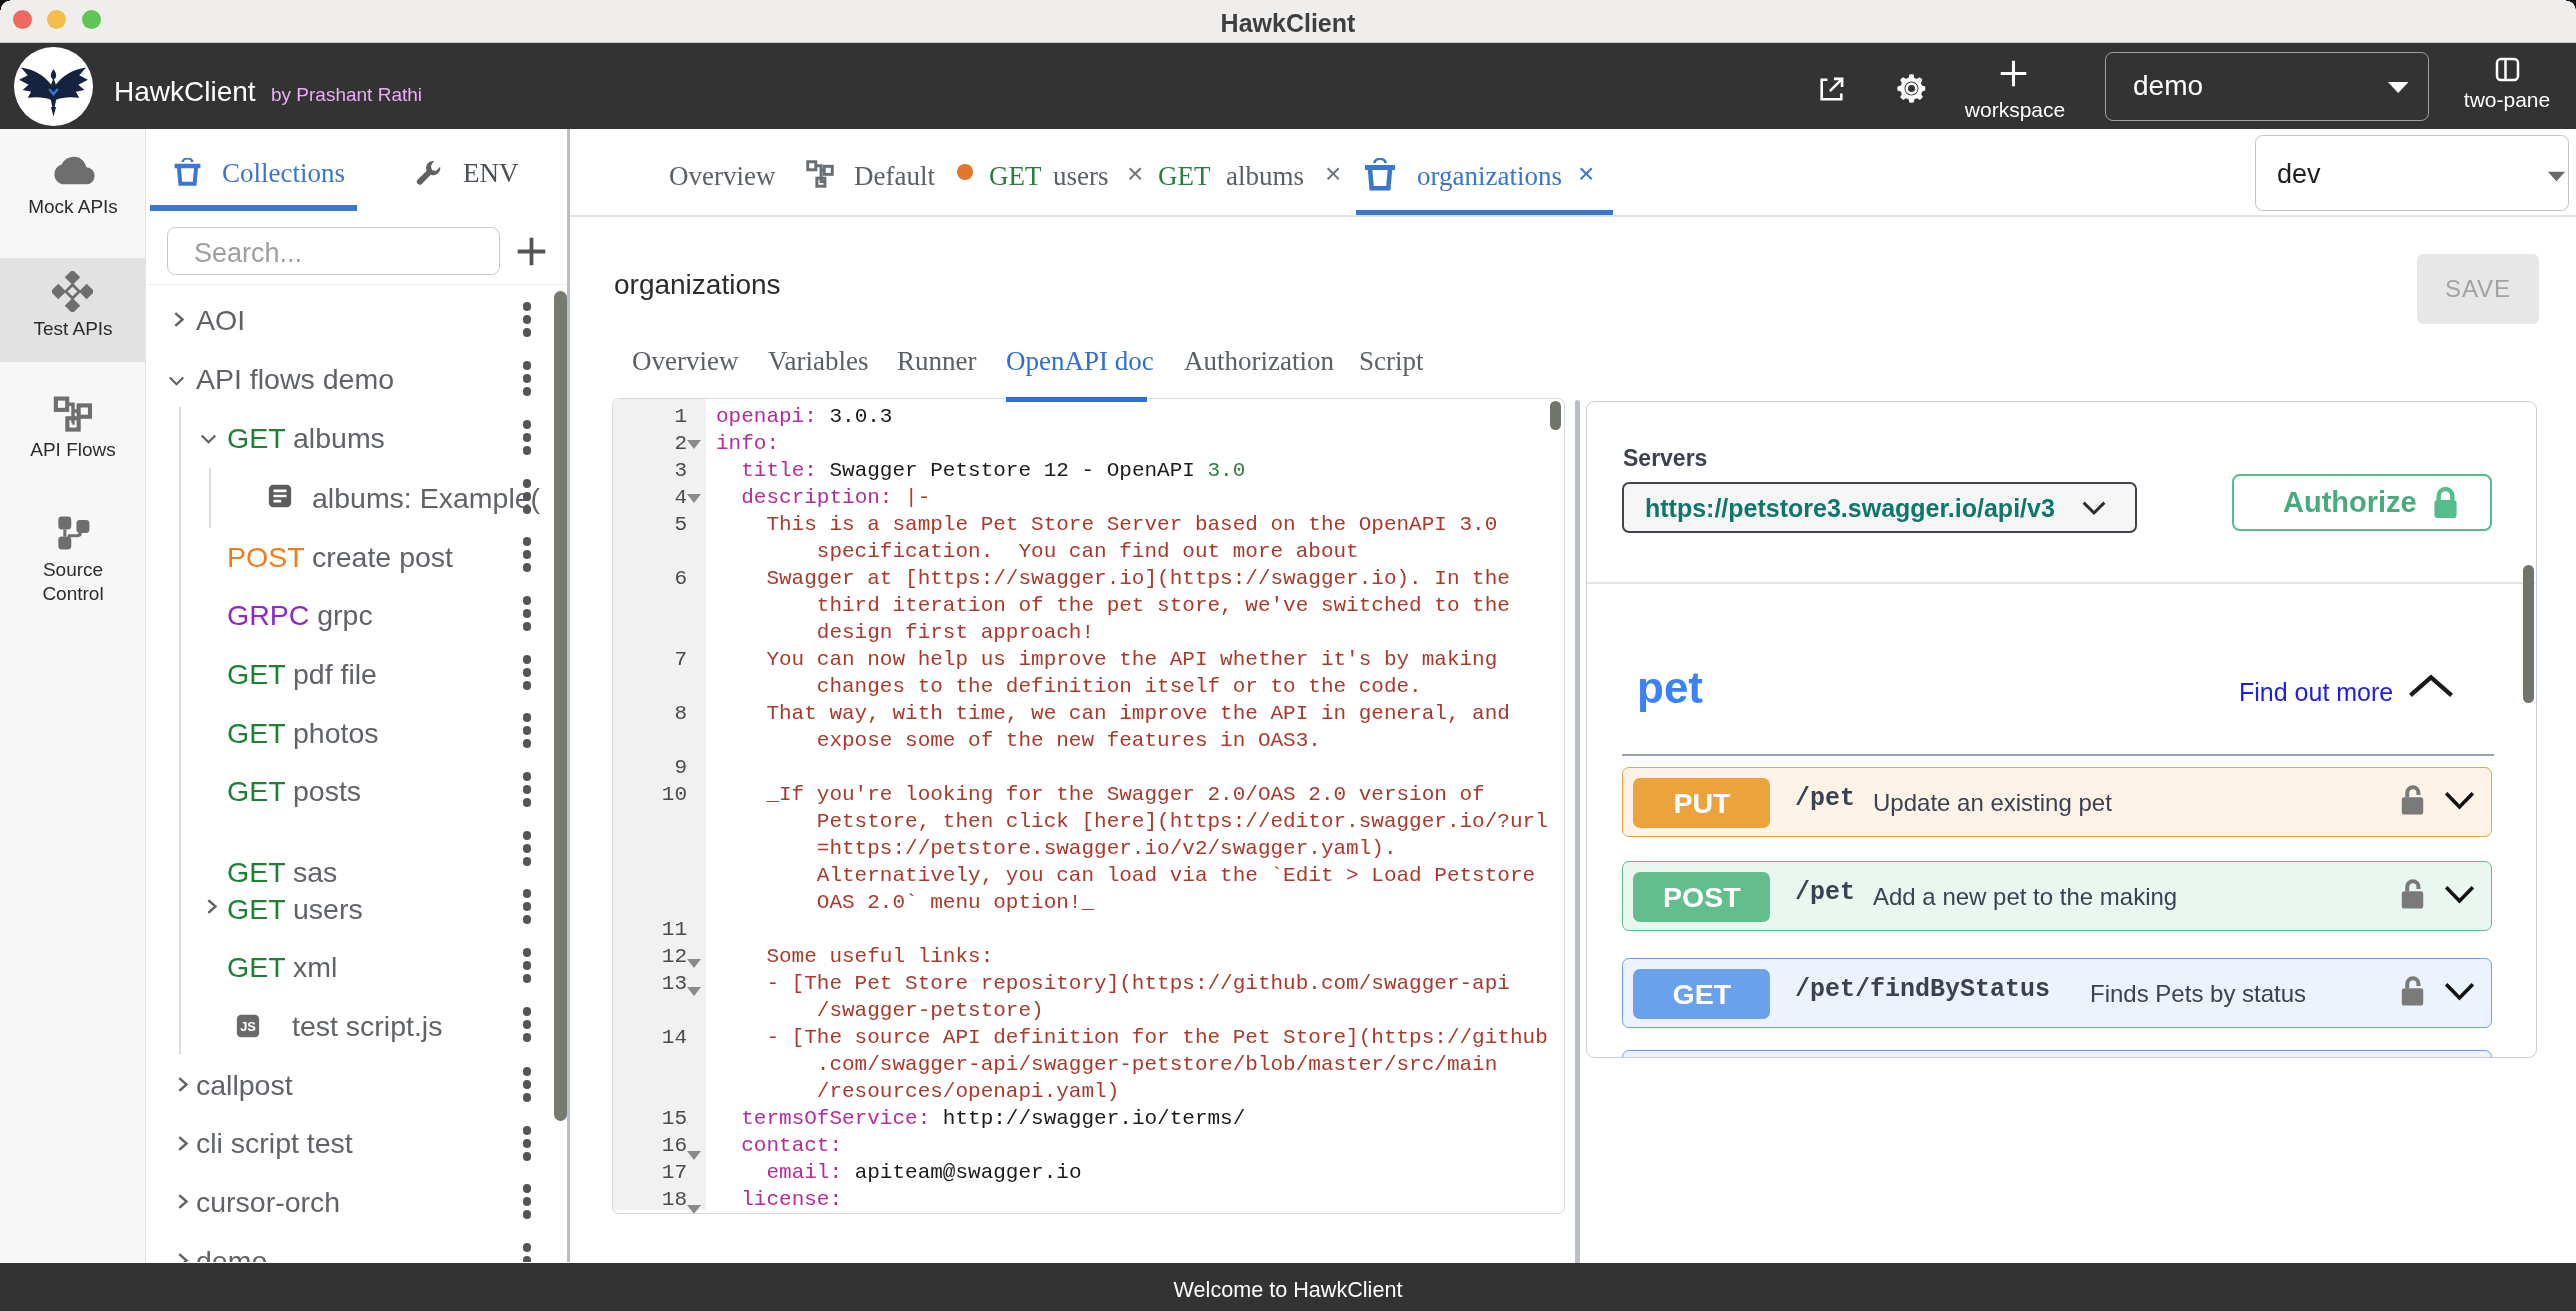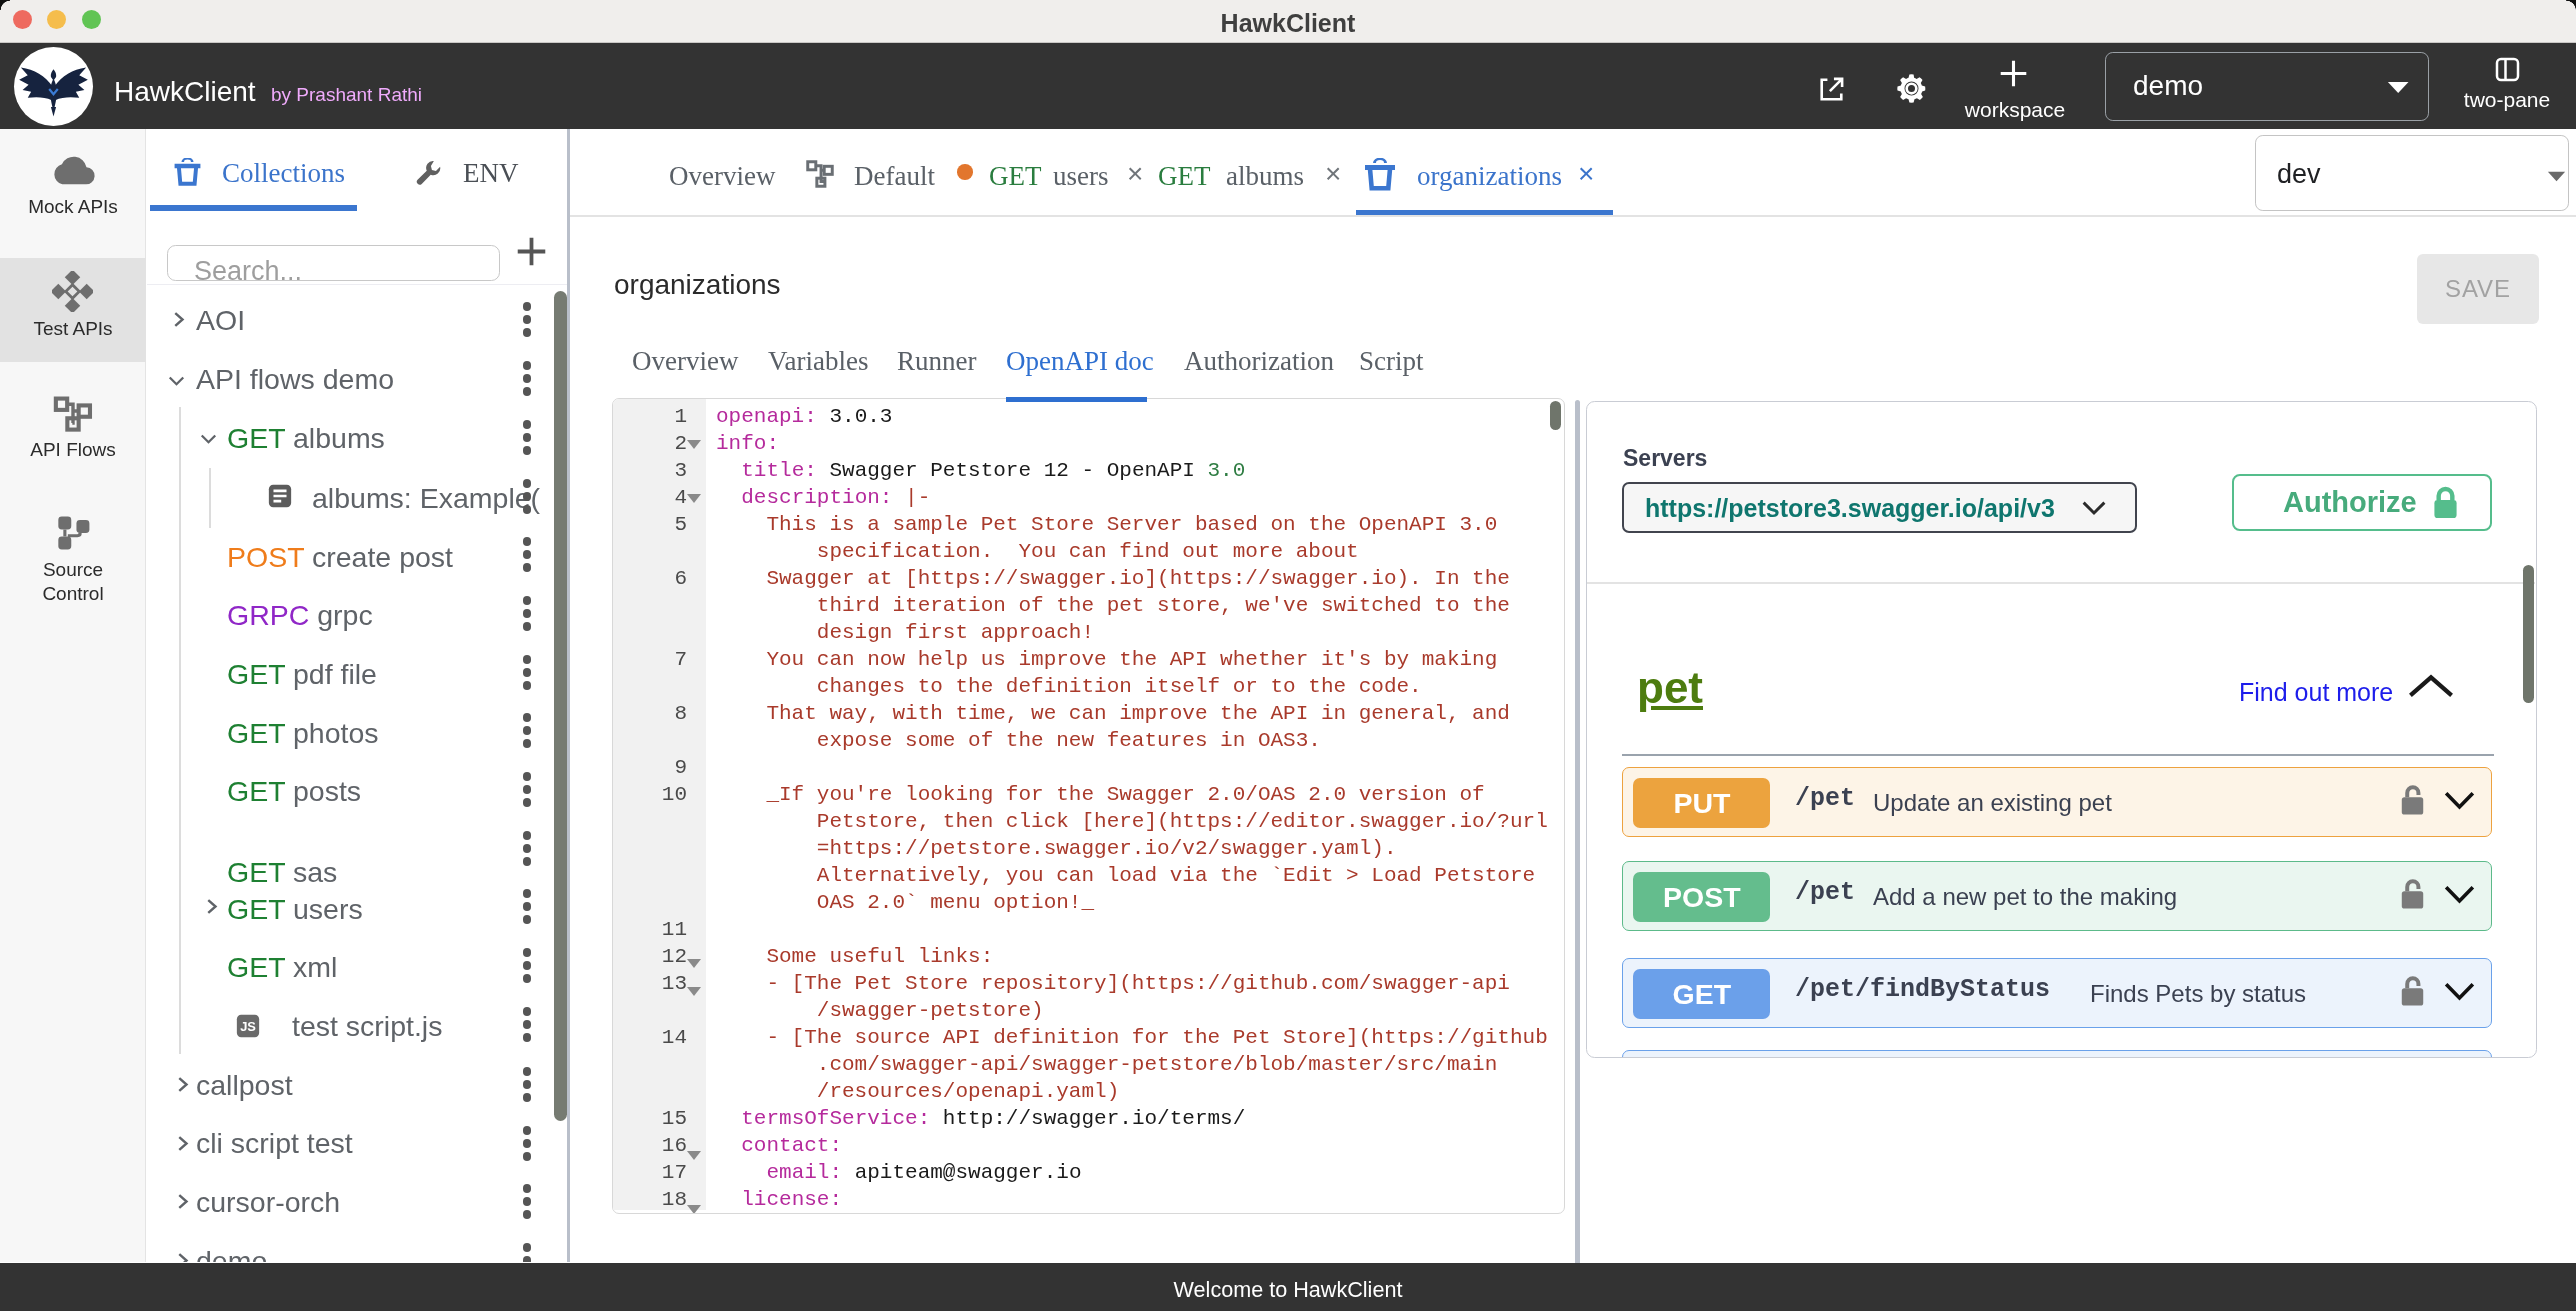--- a/index.html
+++ b/index.html
@@ -24,21 +24,21 @@
   #bottombar .t { position:absolute; top:14px; width:100%; text-align:center; font-size:21.6px; color:#fff; }
 
   
   #rail { left:0; top:129px; width:146px; height:1133px; background:#f7f7f7; border-right:0.9px solid #e4e4e4; }
   #rail .sel { position:absolute; left:0; top:129px; width:146px; height:104px; background:#e2e2e2; }
   #rail .lbl { position:absolute; width:146px; text-align:center; font-size:19px; color:#2b2b2b; }
 
   
   #sidebar { left:147px; top:129px; width:423px; height:1133px; background:#fff; overflow:hidden; }
   .sb-underline { position:absolute; left:2.6px; top:76px; width:207px; height:6px; background:#3b76cf; }
-  #search { position:absolute; left:20px; top:116px; width:333px; height:36px; border:1.7px solid #c8c8c8; border-radius:8.6px; }
+  #search { position:absolute; left:20px; top:98px; width:333px; height:48px; border:1.7px solid #c8c8c8; border-radius:8.6px; }
   #search span { position:absolute; left:26px; top:9.5px; font-size:27px; color:#9e9e9e; }
   .treetext { font-size:28.5px; color:#5f6368; white-space:nowrap; }
   .kebab { position:absolute; left:375px; width:10.4px; height:35px; }
   .kebab i { position:absolute; left:0.9px; width:8.6px; height:8.6px; border-radius:50%; background:#555; }
   .chev { position:absolute; width:21px; height:21px; }
 
   
   #main { left:570px; top:129px; width:2006px; height:1133px; background:#fff; }
   .vdivider { position:absolute; background:#b9bfca; border-radius:2.6px; }
   #tabline { position:absolute; left:0px; top:86px; width:2006px; height:1.7px; background:#e3e3e3; }
@@ -480,21 +480,21 @@
     </div>
     <div class="abs" style="left:645px; top:72px; width:260px; height:57px; border:2.6px solid #55bd8c; border-radius:7.8px;">
       <span style="position:absolute; left:49px; top:10.4px; font-size:29px; font-weight:700; color:#47ab7c;">Authorize</span>
       <svg style="position:absolute; left:197px; top:9.5px;" width="29" height="35" viewBox="0 0 17 20">
         <path d="M4.5 8V5.5a4 4 0 0 1 8 0V8" fill="none" stroke="#55bd8c" stroke-width="2.6"></path>
         <rect x="2" y="8" width="13" height="10.5" rx="1.8" fill="#55bd8c"></rect>
       </svg>
     </div>
     <div class="abs" style="left:0; top:180px; width:948px; height:1.7px; background:#e3e3e3;"></div>
 
-    <div class="abs" style="left:50px; top:261px; font-size:44px; font-weight:700; color:#4d7c0f;text-decoration:underline;">pet</div>
+    <div class="abs" style="left:50px; top:261px; font-size:44px; font-weight:700; color:#3b82f6;">pet</div>
     <div class="abs" style="left:652px; top:276px; font-size:25px; color:#1d1deb;">Find out more</div>
     <svg class="abs" style="left:820px; top:272px;" width="48" height="24" viewBox="0 0 56 28">
         <path d="M4 25L28 4l24 21" fill="none" stroke="#1a1a1a" stroke-width="5"></path>
       </svg>
 
     <div class="abs" style="left:35px; top:352px; width:872px; height:1.7px; background:#9aa3ad;"></div>
 
     <div class="opr" style="top:365px; background:#fdf4e7; border:1.7px solid #eda23f;">
       <div class="badge" style="background:#eca33e;">PUT</div>
       <div class="path">/pet</div>

